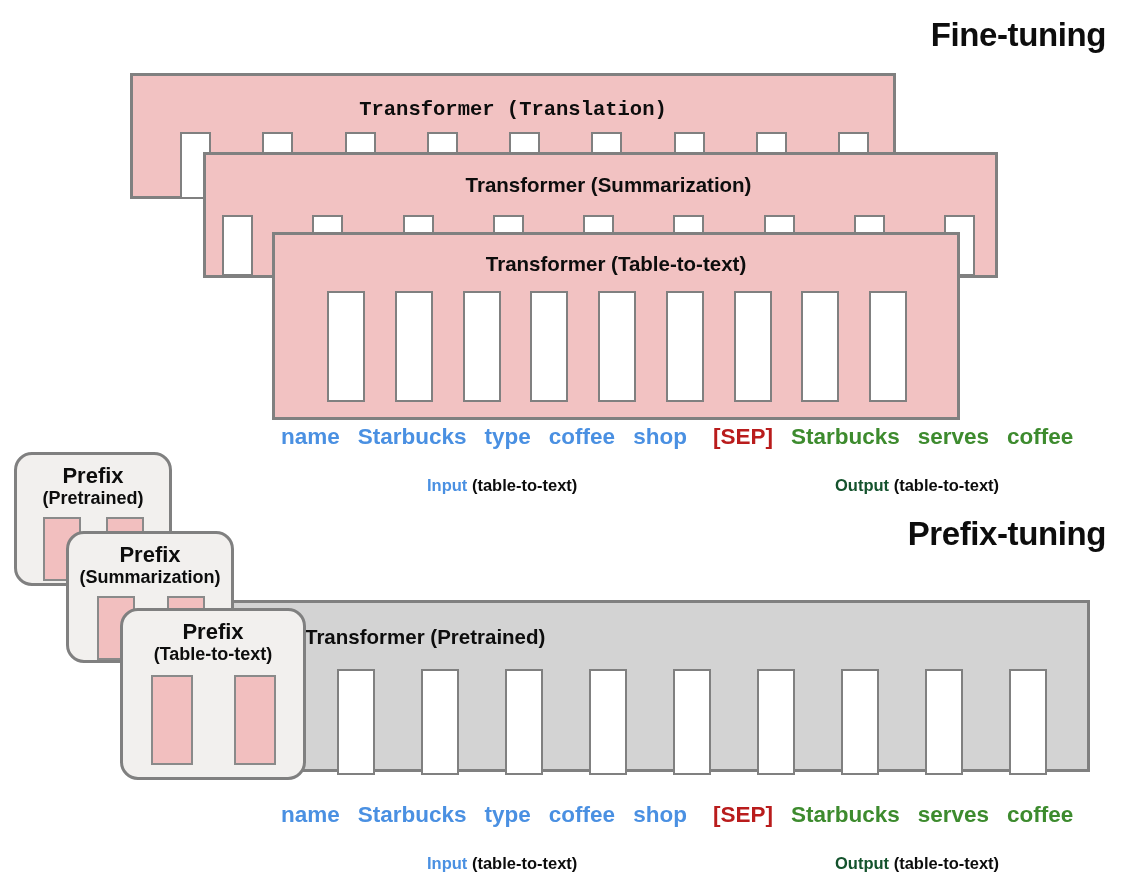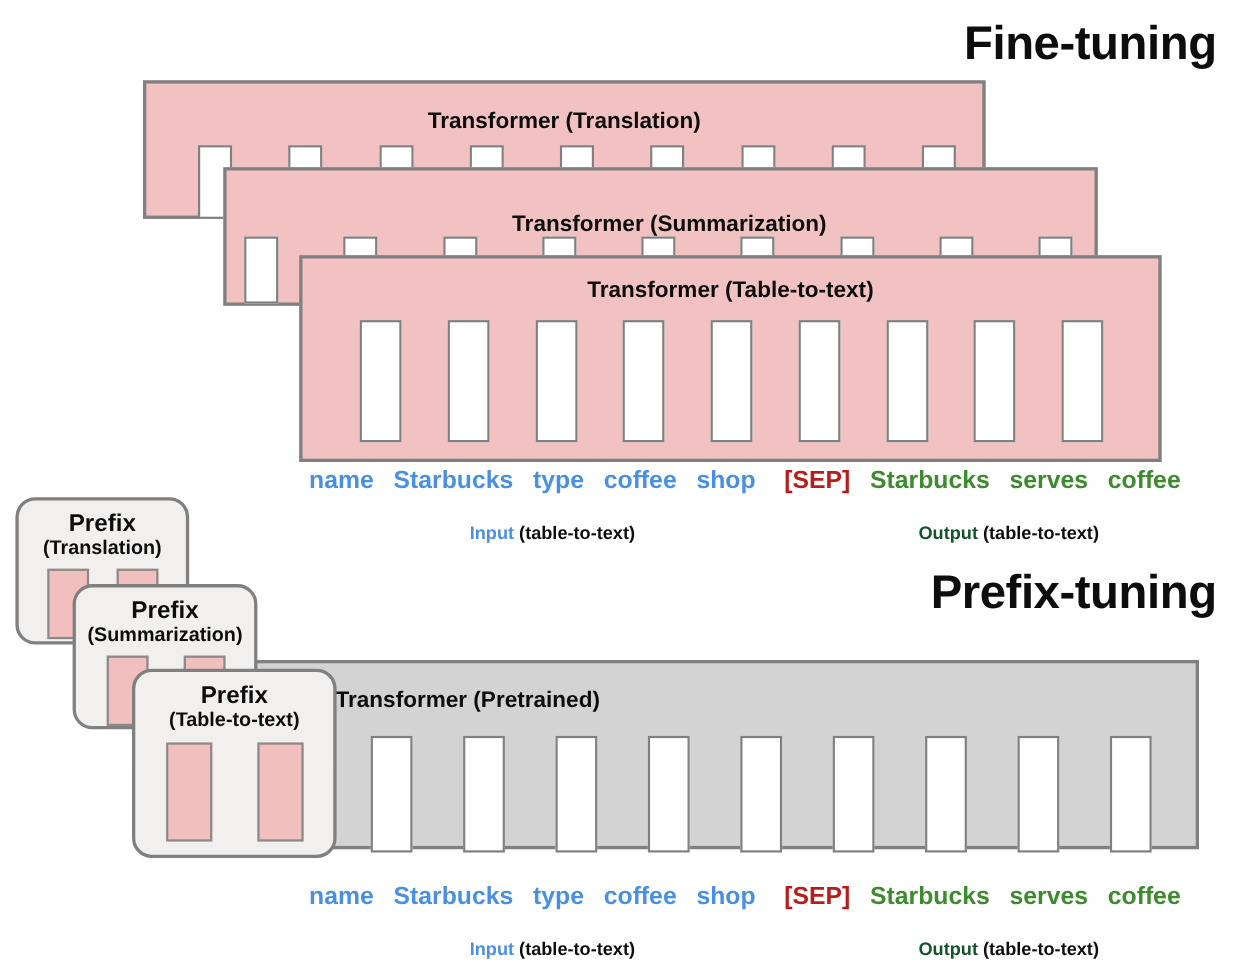--- a/index.html
+++ b/index.html
@@ -16,21 +16,21 @@
     position: relative;
     width: 1128px;
     height: 888px;
     background: #ffffff;
   }
 
   
   .section-title {
     position: absolute;
     font-weight: bold;
-    font-size: 43px;
+    font-size: 33px;
     color: #0d0d0d;
     letter-spacing: -0.4px;
     white-space: nowrap;
   }
   #title-finetuning  { right: 22px; top: 16px; }
   #title-prefixtuning{ right: 22px; top: 515px; }
 
   
   .transformer {
     position: absolute;
@@ -56,26 +56,26 @@
     display: flex;
     justify-content: space-between;
     align-items: flex-start;
   }
   .slot {
     background: #ffffff;
     border: 2px solid #808080;
   }
 
   
-  #tf-translation    { left: 130px; top:  73px; width: 766px; height: 126px; z-index: 3; }
+  #tf-translation    { left: 130px; top:  73px; width: 766px; height: 126px; z-index: 3; font-family: Liberation Mono, monospace; }
   #tf-summarization  { left: 203px; top: 152px; width: 795px; height: 126px; z-index: 4; }
-  #tf-tabletotext    { left: 272px; top: 232px; width: 784px; height: 188px; z-index: 5; }
+  #tf-tabletotext    { left: 272px; top: 232px; width: 688px; height: 188px; z-index: 5; }
 
   #tf-translation   .tf-label { top: 22px; }
-  #tf-summarization .tf-label { top: 37px; padding-left: 16px; }
+  #tf-summarization .tf-label { top: 18px; padding-left: 16px; }
   #tf-tabletotext   .tf-label { top: 17px; }
 
   #tf-translation   .slot-row { left: 47px; right: 24px; top: 56px; }
   #tf-translation   .slot     { width: 31px; height: 67px; }
   #tf-summarization .slot-row { left: 16px; right: 20px; top: 60px; }
   #tf-summarization .slot     { width: 31px; height: 61px; }
   #tf-tabletotext   .slot-row { left: 52px; right: 50px; top: 56px; }
   #tf-tabletotext   .slot     { width: 38px; height: 111px; }
 
   #tf-pretrained { left: 134px; top: 600px; width: 956px; height: 172px; z-index: 2; }
@@ -247,21 +247,21 @@
       <div class="slot"></div>
       <div class="slot"></div>
       <div class="slot"></div>
       <div class="slot"></div>
       <div class="slot"></div>
     </div>
   </div>
 
   <div class="prefix-card" id="prefix-translation">
     <div class="pfx-title pfx-main">Prefix</div>
-    <div class="pfx-title pfx-sub">(Translation)</div>
+    <div class="pfx-title pfx-sub">(Pretrained)</div>
     <div class="pfx-bars">
       <div class="pfx-bar"></div>
       <div class="pfx-bar"></div>
     </div>
   </div>
 
   <div class="prefix-card" id="prefix-summarization">
     <div class="pfx-title pfx-main">Prefix</div>
     <div class="pfx-title pfx-sub">(Summarization)</div>
     <div class="pfx-bars">

